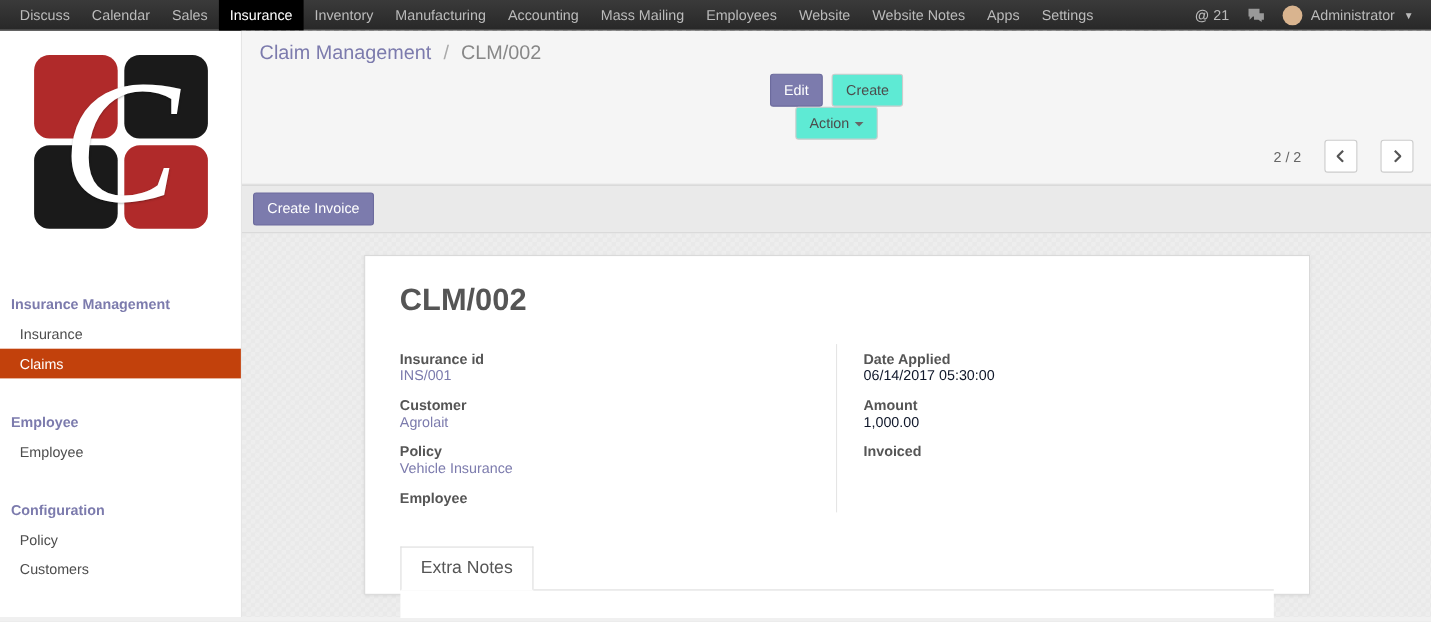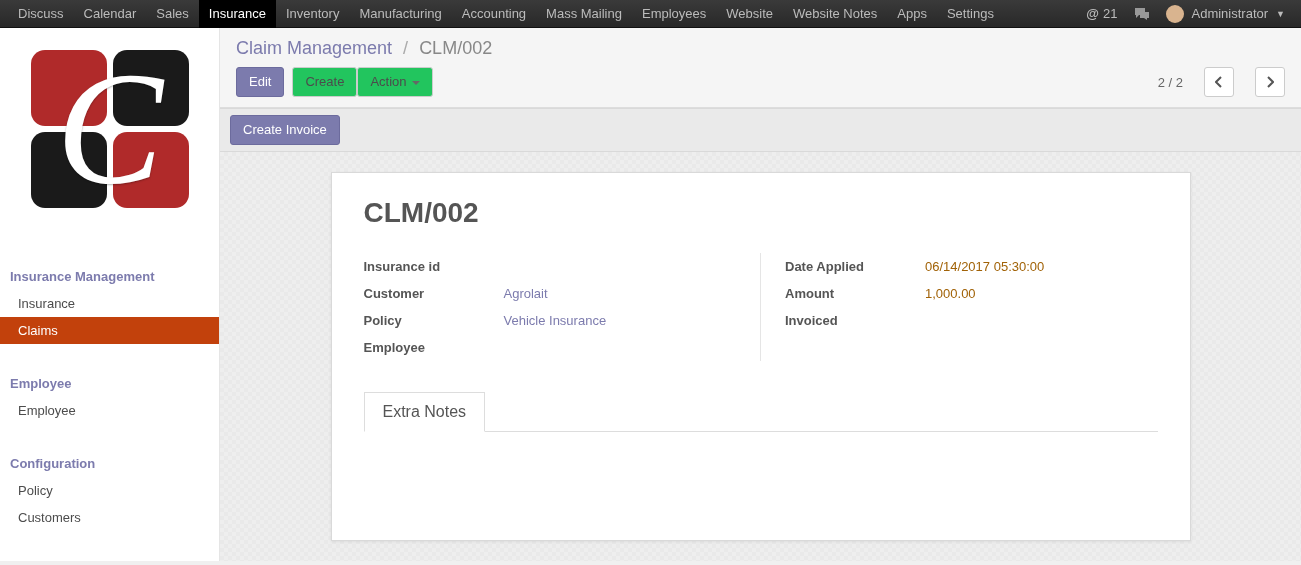--- a/index.html
+++ b/index.html
@@ -30,38 +30,38 @@
   
   .main { flex:1; display:flex; flex-direction:column; background:#e9e9e9; background-image: linear-gradient(45deg,#eee 25%,transparent 25%,transparent 75%,#eee 75%),linear-gradient(45deg,#eee 25%,transparent 25%,transparent 75%,#eee 75%); background-size:8px 8px; background-position:0 0,4px 4px;}
   
   .header-area { background:#f5f5f5; padding: 10px 16px 10px; border-bottom:1px solid #ddd;}
   .breadcrumb { font-size:18px; margin-bottom:8px; }
   .breadcrumb .bc-link { color:#7c7bad; cursor:pointer; }
   .breadcrumb .bc-sep { color:#aaa; margin: 0 6px; }
   .breadcrumb .bc-active { color:#888; }
   
   .toolbar { display:flex; align-items:center; gap:8px; }
-  .btn { border:1px solid #ccc; background:#22c55e; padding: 5px 12px; border-radius:3px; cursor:pointer; font-size:13px; color:#4c4c4c; height:30px; line-height:18px;}
+  .btn { border:1px solid #ccc; background:#5eead4; padding: 5px 12px; border-radius:3px; cursor:pointer; font-size:13px; color:#4c4c4c; height:30px; line-height:18px;}
   .btn-primary { background:#7c7bad; border-color:#6c6b9d; color:#fff; }
   .btn-caret::after { content:""; display:inline-block; margin-left:5px; border-top:4px solid #666; border-left:4px solid transparent; border-right:4px solid transparent; vertical-align:middle;}
-  .toolbar-wrap { position:relative; display:flex; align-items:center; width:100%; }
+  .toolbar-wrap { position:relative; display:flex; align-items:center; width:100%;flex-direction:column; }
   .pager { margin-left:auto; display:flex; align-items:center; gap:21px; color:#666;}
   .pager .nav-btn { width:30px; height:30px; border:1px solid #ccc; background:#fff; border-radius:3px; display:flex; align-items:center; justify-content:center; cursor:pointer; font-size:14px; color:#555;}
   
   .statusbar { background:#eaeaea; border-top:1px solid #d9d9d9; border-bottom:1px solid #d9d9d9; padding:6px 10px; }
   
   .content-wrap { flex:1; overflow:auto; display:flex; justify-content:center; padding: 20px 30px; }
   .sheet { background:#fff; border:1px solid #d9d9d9; box-shadow:0 1px 3px rgba(0,0,0,0.07); width:100%; max-width:860px; padding: 24px 32px 40px; }
   .sheet h1 { font-size:28px; color:#555; margin-bottom:24px; font-weight:bold;}
   
   .fields { display:flex; gap:24px; }
   .col { flex:1; }
-  .field-row { display:flex; padding:6px 0; align-items:flex-start;}
+  .field-row { display:flex; padding:6px 0; align-items:flex-start;flex-direction:column;}
   .field-label { width:140px; font-weight:bold; color:#555; font-size:13px;}
-  .field-value { flex:1; color:#a16207; font-size:13px;}
+  .field-value { flex:1; color:#0f172a; font-size:13px;}
   .field-value.link { color:#7c7bad; cursor:pointer; }
   .col-divider { border-left:1px solid #e5e5e5; padding-left:24px;}
   
   .tabs { margin-top:30px; }
   .tab { display:inline-block; border:1px solid #ddd; border-bottom:1px solid #fff; background:#fff; padding:10px 18px; font-size:16px; color:#555; border-radius:0; position:relative; top:1px; cursor:pointer;}
   .tab-pane { border-top:1px solid #ddd; min-height:80px; background:#fff; padding:16px;}
 </style>
 </head>
 <body>
 
@@ -151,20 +151,21 @@
       <button class="btn btn-primary" style="border-radius:3px;">Create Invoice</button>
     </div>
 
     <div class="content-wrap">
       <div class="sheet">
         <h1>CLM/002</h1>
         <div class="fields">
           <div class="col" id="fields-left">
               <div class="field-row">
                 <div class="field-label">Insurance id</div>
+                <div class="field-value link">INS/001</div>
               </div>
               <div class="field-row">
                 <div class="field-label">Customer</div>
                 <div class="field-value link">Agrolait</div>
               </div>
               <div class="field-row">
                 <div class="field-label">Policy</div>
                 <div class="field-value link">Vehicle Insurance</div>
               </div>
               <div class="field-row">

